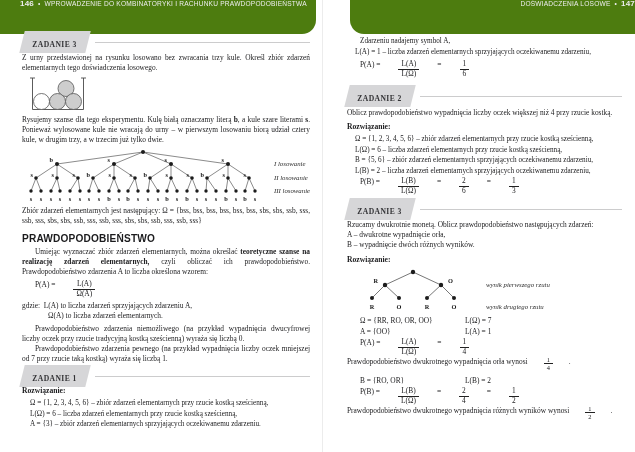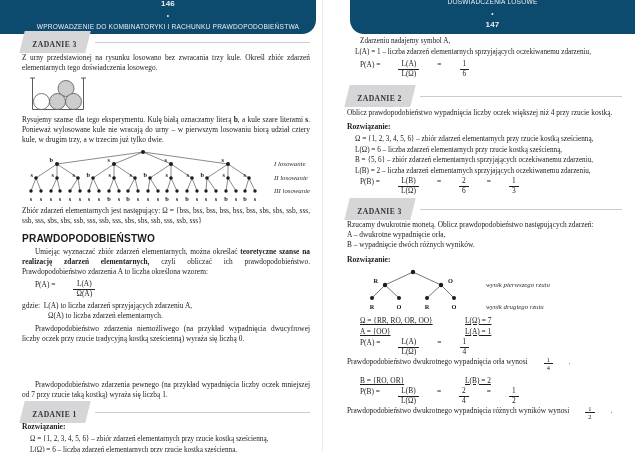--- a/index.html
+++ b/index.html
@@ -1,53 +1,53 @@
 <!DOCTYPE html>
 <html><head>
 <meta charset="utf-8">
 <style>
   html,body{margin:0;padding:0;background:#fff;}
   #spread{position:relative;width:635px;height:452px;background:#ffffff;overflow:hidden;
           font-family:"Liberation Serif",serif;color:#1b1b1d;}
   
-  .bar{position:absolute;top:0;height:29px;background:#0c4a6e;display:flex;align-items:center;
-       font-family:"Liberation Sans",sans-serif;color:#ededee;font-size:6.6px;letter-spacing:.2px;flex-direction:column;}
+  .bar{position:absolute;top:0;height:29px;background:#4d7c0f;display:flex;align-items:flex-start;
+       font-family:"Liberation Sans",sans-serif;color:#ededee;font-size:6.6px;letter-spacing:.2px;}
   .bar-left{left:0;width:296px;border-radius:0 0 14px 0;padding:0 0 5px 20px;gap:4px;}
   .bar-right{left:350px;width:285px;border-radius:0 0 0 14px;justify-content:flex-end;padding:0 18px 5px 0;gap:4px;}
   .bar-num{font-weight:700;font-size:8px;line-height:1;}
   .bar-title{line-height:1.2;}
   .gutter{position:absolute;left:322px;top:0;width:1px;height:452px;background:#ececec;}
   
   .page{position:absolute;top:0;height:452px;}
   .page-left{left:0;width:322px;}
   .page-right{left:322px;width:313px;}
   .content{box-sizing:border-box;}
   .page-left .content{padding:36px 12px 0 22px;}
   .page-right .content{padding:36px 13px 0 25px;}
   
   .zad-head{display:flex;align-items:center;height:12px;}
   .zad-box{background:#d6d6d8;transform:skewX(-14deg);padding:2px 11px;display:inline-block;}
   .zad-box-text{display:inline-block;transform:skewX(14deg);font-weight:700;font-size:7.6px;
                 letter-spacing:.4px;color:#333336;line-height:1;}
   .zad-line{flex:1;height:1px;background:#cccccd;margin-left:7px;}
   
   .para{font-size:7.4px;line-height:10px;text-align:justify;}
-  .indent{text-indent:13px;margin-top:36px;}
+  .indent{text-indent:13px;}
   .sol-label{font-weight:700;font-size:7.6px;margin-top:4px;line-height:10px;}
   .sol-line{margin-left:8px;font-size:7.2px;line-height:10.5px;white-space:nowrap;}
   .section-title{font-family:"Liberation Sans",sans-serif;font-weight:700;font-size:11.5px;
                  letter-spacing:.2px;transform:scaleX(.88);transform-origin:left;margin-top:7px;line-height:11px;}
   
   .formula{display:flex;align-items:flex-start;gap:18px;margin-left:13px;font-size:7.4px;margin-top:3px;height:18px;}
   .frac{text-align:center;line-height:1.2;font-size:7.4px;}
   .frac .fn{display:block;border-bottom:.7px solid #222;padding:0 3px;}
   .frac .fd{display:block;padding:0 3px;}
   .sent{display:flex;align-items:flex-start;gap:16px;font-size:7.4px;line-height:11px;white-space:nowrap;}
   .ifrac{font-size:6.4px;line-height:1.15;}
-  .pair{display:flex;margin-left:13px;font-size:7.4px;line-height:11px;text-decoration:underline;}
+  .pair{display:flex;margin-left:13px;font-size:7.4px;line-height:11px;}
   .pair .pl{width:105px;}
   
   .fig{display:block;}
   .tl-letter text{font-family:"Liberation Serif",serif;font-weight:700;font-size:6.3px;fill:#151515;}
   .tl-side text{font-family:"Liberation Serif",serif;font-style:italic;font-size:6.8px;fill:#2e2e2e;}
   .b{font-weight:700;}
   .mt2{margin-top:2px}.mt3{margin-top:3px}.mt5{margin-top:5px}
   .mt6{margin-top:6px}.mt8{margin-top:8px}.mt12{margin-top:12px}
 </style>
 </head>

